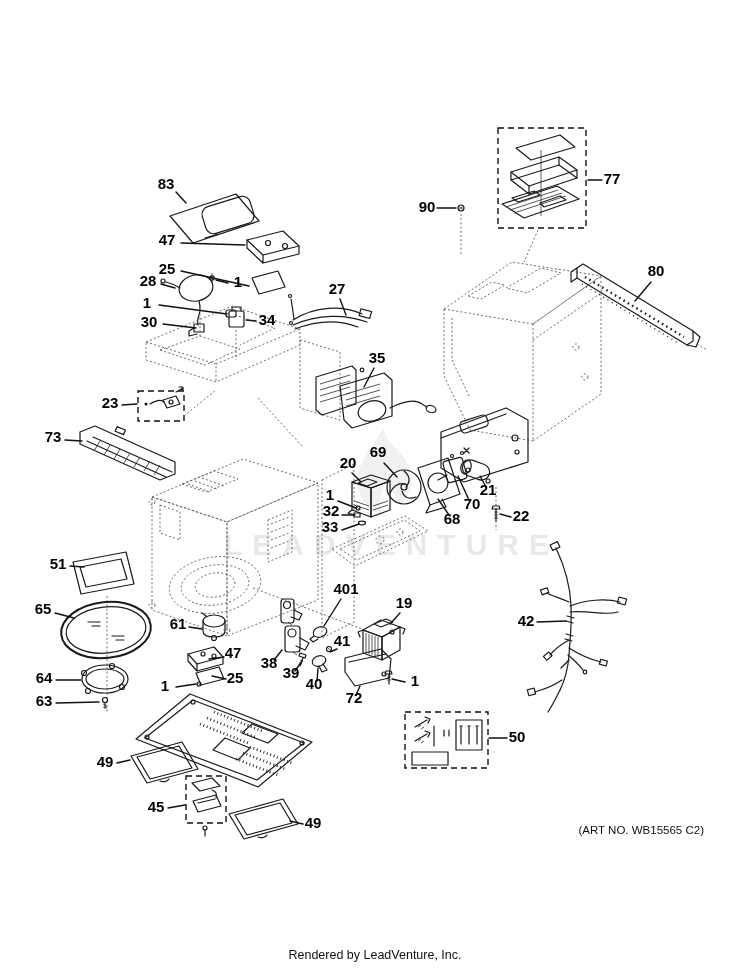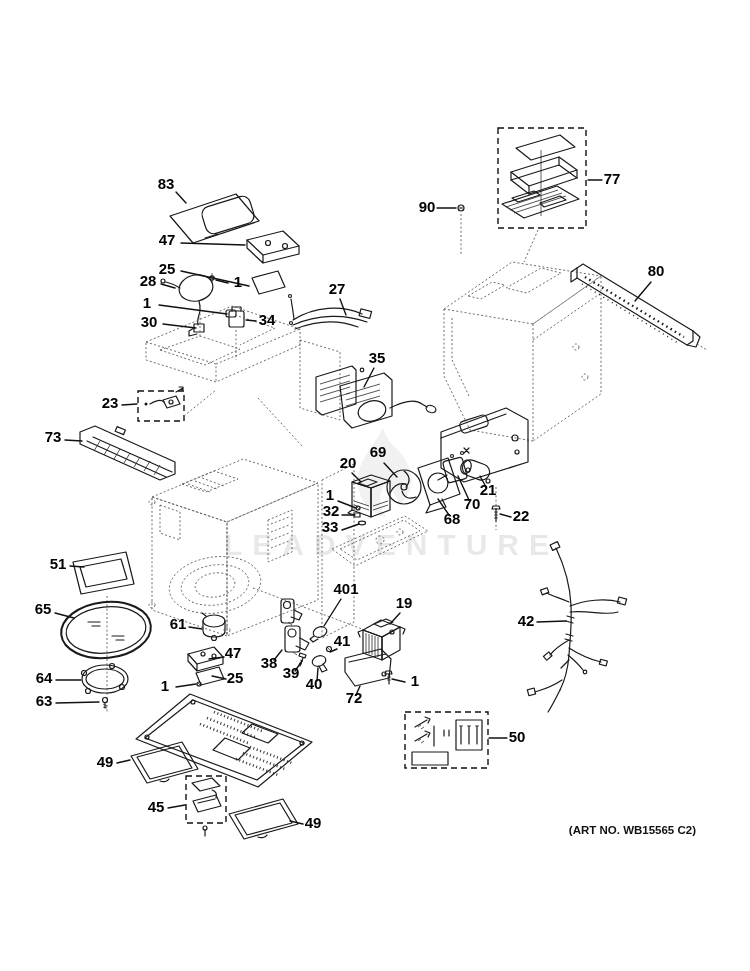--- a/index.html
+++ b/index.html
@@ -2,21 +2,21 @@
 <html><head>
 <meta charset="utf-8">
 <style>
   html,body{margin:0;padding:0;background:#fff;}
   .page{position:relative;width:750px;height:971px;background:#fff;overflow:hidden;
         font-family:"Liberation Sans",sans-serif;}
   .wm-text{position:absolute;left:224px;top:528px;width:320px;
            font-family:"Liberation Sans",sans-serif;font-weight:bold;font-size:30px;
            letter-spacing:10px;color:rgba(0,0,0,0.09);z-index:0;white-space:nowrap;}
   svg.art{position:absolute;left:0;top:0;z-index:1;}
-  .artno{position:absolute;right:54px;top:824px;font-size:11.5px;font-weight:bold;
+  .artno{position:absolute;right:46px;top:824px;font-size:11.5px;font-weight:normal;
          color:#111;z-index:2;padding-left:16px;}
   .footer{position:absolute;left:0;top:948px;width:100%;text-align:center;
           font-size:12.5px;color:#111;z-index:2;}
   
   .s{fill:none;stroke:#1a1a1a;stroke-width:1.2;stroke-linejoin:round;stroke-linecap:round;}
   .s2{fill:none;stroke:#1a1a1a;stroke-width:2;stroke-linejoin:round;}
   .thin{fill:none;stroke:#1a1a1a;stroke-width:0.7;}
   .h{fill:none;stroke:#2a2a2a;stroke-width:0.8;}
   .d{fill:none;stroke:#5b5b5b;stroke-width:0.9;stroke-dasharray:2 2.2;}
   .dd{fill:none;stroke:#111;stroke-width:1.4;stroke-dasharray:6 4;}
@@ -500,13 +500,14 @@
         <line x1="168" y1="808" x2="185" y2="805" class="ldr"></line>
         <text x="156" y="812" class="lbl">45</text>
         <line x1="303" y1="824" x2="290" y2="821" class="ldr"></line>
         <text x="313" y="828" class="lbl">49</text>
         <line x1="507" y1="738" x2="489" y2="738" class="ldr"></line>
         <text x="517" y="742" class="lbl">50</text>
       </g>
   </svg>
 
   <div class="artno">(ART NO. WB15565 C2)</div>
+  <div class="footer">Rendered by LeadVenture, Inc.</div>
 </div>
 
 </body></html>

